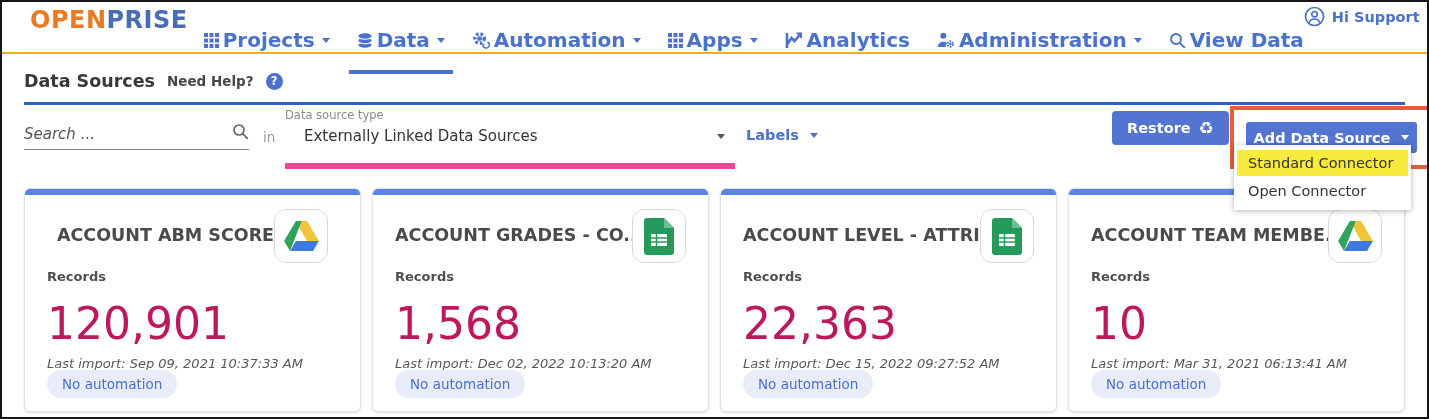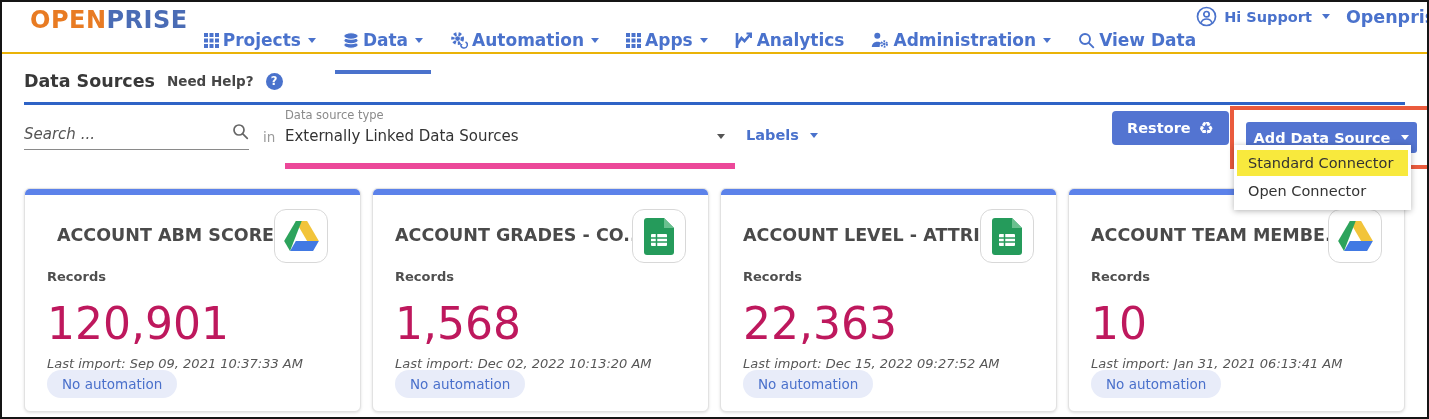--- a/index.html
+++ b/index.html
@@ -18,21 +18,21 @@
     display: flex; align-items: flex-start;
     padding: 4px 10px 0 28px;
     position: relative; z-index: 5;
   }
   .logo { font-size: 24px; font-weight: 800; letter-spacing: .5px; margin-right: 16px; white-space: nowrap; cursor: pointer; }
   .logo .lp { color:#e87b23; }
   .logo .ls { color:#4a6cb5; }
   .nav { display:flex; align-items:center; gap:27px; }
   .nav-item {
     display:flex; align-items:center; gap:4px;
-    color:#4a72cc; font-size:17px; font-weight:700;
+    color:#4a72cc; font-size:20px; font-weight:700;
     height:68px; position:relative; cursor:pointer; white-space:nowrap;
   }
   .nav-item.active::after {
     content:""; position:absolute; left:-8px; right:-8px; bottom:0;
     height:4px; background:#4a72cc;
   }
   .caret {
     width:0; height:0; display:inline-block; margin-left:3px;
     border-left:4.5px solid transparent; border-right:4.5px solid transparent;
     border-top:5px solid currentColor;
@@ -62,21 +62,21 @@
   .search-field input {
     border:none; outline:none; flex:1; font-size:15px;
     font-style:italic; color:#701a75; background:transparent;
     font-family:inherit;
   }
   .search-field input::placeholder { color:#555; opacity:1; }
   .in-label { position:absolute; left:239px; top:24px; font-size:13.5px; color:#9a9a9a; }
   .type-select { position:absolute; left:261px; top:0; width:450px; border-bottom:6px solid #ec4899; padding-bottom:18px; cursor:pointer; }
   .type-select .sel-label { font-size:11.5px; color:#8a8a8a; margin-top:3px; }
   .sel-row { display:flex; align-items:center; margin-top:5px; }
-  .sel-value { font-size:15px; color:#333; flex:1; white-space:nowrap; }
+  .sel-value { font-size:15px; color:#333; flex:1; white-space:nowrap;margin-left:19px; }
   .sel-caret { color:#555; margin-right:10px; }
   .labels-btn { position:absolute; left:722px; top:22px; display:flex; align-items:center; gap:8px; color:#4a72cc; font-size:14.5px; font-weight:600; cursor:pointer; }
   .btn {
     background:#5374d1; color:#fff; border:none; border-radius:4px;
     font-size:14.5px; font-weight:700; font-family:inherit;
     display:flex; align-items:center; justify-content:center; gap:8px;
     cursor:pointer;
   }
   .restore-btn { position:absolute; left:1088px; top:6px; width:117px; height:34px; }
   .recycle-glyph { font-size:17px; line-height:1; }
@@ -365,18 +365,18 @@
         <div class="icon-box">
           <svg width="35" height="30" viewBox="0 0 139.3 120.4">
               <path fill="#4179e3" d="M23.8 120.4l23.1-40h92.4l-23.1 40z"></path>
               <path fill="#f2c43a" d="M92.2 80.4h47.1L92.2 0H45.2z"></path>
               <path fill="#2da35c" d="M0 80.4l23.5 40L70.6 0H47.1z"></path>
             </svg>
         </div>
       </div>
       <div class="records-label">Records</div>
       <div class="records-value">10</div>
-      <div class="last-import">Last import: Jan 31, 2021 06:13:41 AM</div>
+      <div class="last-import">Last import: Mar 31, 2021 06:13:41 AM</div>
       <div class="badge">No automation</div>
     </div>
 
   </div>
 </div>
 
 </body></html>

